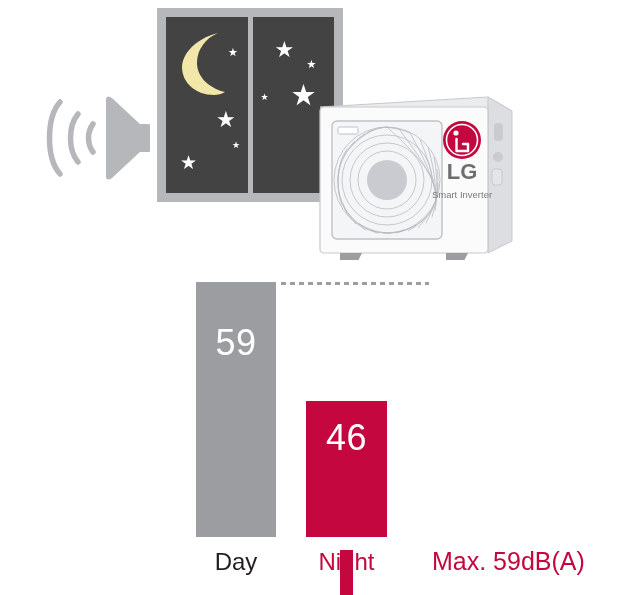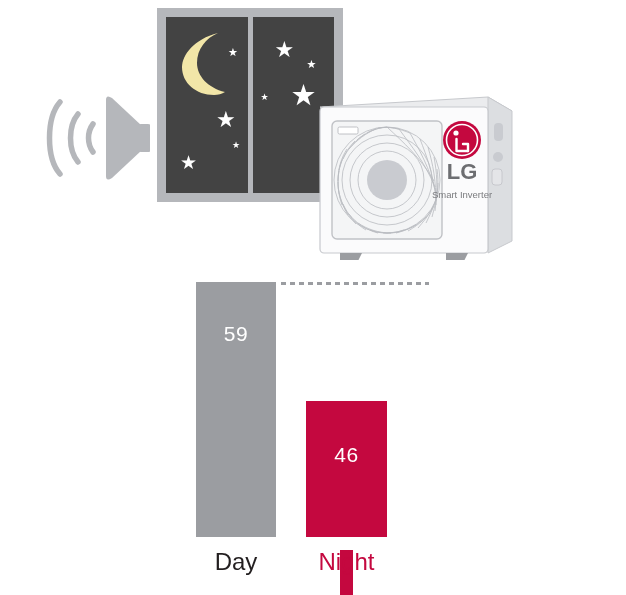--- a/index.html
+++ b/index.html
@@ -92,26 +92,26 @@
   }
   #bar-night {
     left: 306px;
     top: 141px;
     width: 81px;
     height: 136px;
     background: #c4083f;
   }
   .bar-value {
     color: #ffffff;
-    font-size: 21px;
+    font-size: 36px;
     font-weight: 400;
     letter-spacing: 0.5px;
   }
   #bar-day .bar-value { margin-top: 40px; }
-  #bar-night .bar-value { margin-top: 42px; }
+  #bar-night .bar-value { margin-top: 16px; }
 
   #dotted-line {
     position: absolute;
     left: 281px;
     top: 22px;
     width: 148px;
     height: 3px;
     background-image: linear-gradient(to right, #9b9da1 0 5px, transparent 5px 9px);
     background-size: 9px 3px;
     background-repeat: repeat-x;
@@ -275,20 +275,21 @@
 
       <path d="M36 158 L58 158 L52 170 L36 170 Z" fill="#9b9da1"></path>
       <path d="M142 158 L164 158 L158 170 L142 170 Z" fill="#9b9da1"></path>
     </svg>
   </div>
 
   <div id="chart">
 
     <div id="dotted-line"></div>
 
+    <div id="max-label">Max. 59dB(A)</div>
 
     <div class="bar" id="bar-day">
       <span class="bar-value">59</span>
     </div>
 
     <div class="bar" id="bar-night">
       <span class="bar-value">46</span>
     </div>
 
     <div id="drop-arrow">

